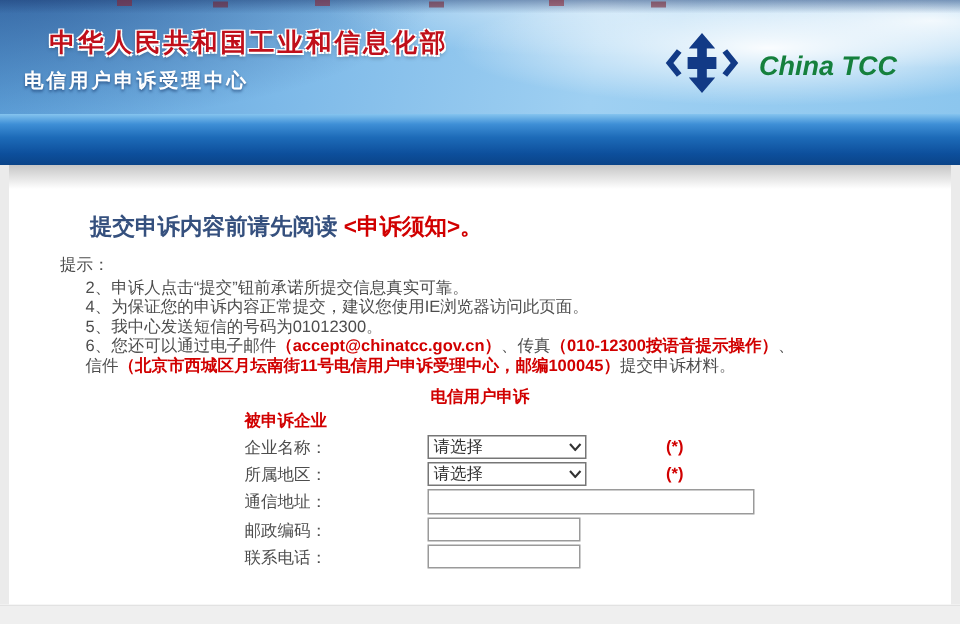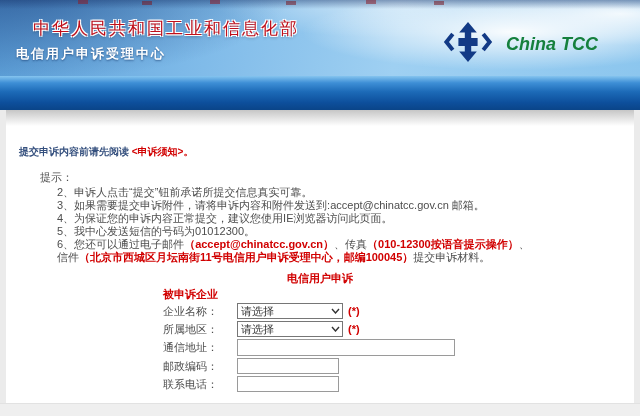--- a/index.html
+++ b/index.html
@@ -13,43 +13,43 @@
       linear-gradient(180deg, rgba(25,55,110,.45) 0px, rgba(25,55,110,0) 9px),
       radial-gradient(ellipse 430px 140px at 2% -12%, rgba(28,66,128,.62), rgba(28,66,128,0) 65%),
       radial-gradient(ellipse 300px 55px at 80% 42%, rgba(255,255,255,.95), rgba(255,255,255,0) 70%),
       radial-gradient(ellipse 240px 45px at 97% 18%, rgba(255,255,255,.85), rgba(255,255,255,0) 70%),
       radial-gradient(ellipse 260px 50px at 62% 4%, rgba(255,255,255,.55), rgba(255,255,255,0) 70%),
       linear-gradient(100deg,#5c9fd8 0%,#7db9e8 30%,#9fd0f2 62%,#8cc6ee 100%);}
   .top-marks{position:absolute;top:0;left:78px;width:10px;height:4px;background:#8d1f2b;opacity:.55;
     box-shadow:64px 1px 0 #7a1b26,132px 0 0 #8d1f2b,208px 1px 0 #7a1b26,288px 0 0 #8d1f2b,356px 1px 0 #7a1b26;}
   .header-bar{position:absolute;left:0;right:0;bottom:0;height:34px;
     background:linear-gradient(180deg,#85c4ef 0%,#3e8fd6 20%,#1d6bb8 46%,#0d4f9c 78%,#0a4488 100%);}
-  .ministry-title{position:absolute;left:33px;top:17px;font-size:17px;font-weight:normal;
+  .ministry-title{position:absolute;left:33px;top:17px;font-size:17px;font-weight:bold;
     letter-spacing:2px;color:#c00f1a;font-family:"Liberation Serif",serif;
     text-shadow:-1px -1px 0 #fff,1px -1px 0 #fff,-1px 1px 0 #fff,1px 1px 0 #fff,0 2px 3px rgba(0,0,0,.35);}
   .center-subtitle{position:absolute;left:16px;top:45px;font-size:13px;font-weight:bold;
     letter-spacing:2px;color:#fff;text-shadow:0 1px 2px rgba(10,40,90,.6);}
   .logo{position:absolute;right:42px;top:22px;display:flex;align-items:center;gap:12px;}
   .logo-text{font-size:18px;font-weight:bold;font-style:italic;color:#15803d;}
 
   
   .content{position:relative;height:293px;background:#fff;}
   .edge{position:absolute;top:0;bottom:0;width:6px;background:#ebebeb;}
   .edge-l{left:0}.edge-r{right:0}
   .top-fade{position:absolute;top:0;left:0;right:0;height:16px;
     background:linear-gradient(180deg,#c6c6c6,rgba(255,255,255,0));}
-  .notice-line{padding:34px 0 0 19px;font-size:10px;line-height:15px;font-weight:bold;color:#35507e;}
+  .notice-line{padding:34px 0 0 60px;font-size:15px;line-height:15px;font-weight:bold;color:#35507e;}
   .notice-link{color:#d10000;cursor:pointer;}
   .tips-label{margin:12px 0 2px 40px;font-size:11px;line-height:13px;color:#4d4d4d;}
   .tips{margin-left:57px;font-size:11px;line-height:13px;color:#4d4d4d;}
   .red{color:#d10000;font-weight:bold;}
 
   .form-title{margin-top:8px;text-align:center;font-size:11px;line-height:13px;font-weight:bold;color:#d10000;}
   .group-title{margin:3px 0 0 163px;font-size:11px;line-height:13px;font-weight:bold;color:#d10000;}
-  .frow{display:flex;align-items:center;margin:2px 0 0 163px;font-size:11px;color:#4d4d4d;}
+  .frow{display:flex;align-items:center;margin:2px 0 0 163px;font-size:11px;color:#4d4d4d;gap:48px;}
   .flabel{width:74px;flex:none;}
   .sel-wrap{position:relative;width:106px;height:16px;flex:none;}
   select{appearance:none;-webkit-appearance:none;width:106px;height:16px;font-size:11px;color:#333;
     border:1px solid #767676;background:#fff;padding:0 16px 0 3px;border-radius:0;
     font-family:"Liberation Sans",sans-serif;}
   .sel-arrow{position:absolute;right:3px;top:5px;width:9px;height:6px;pointer-events:none;display:block;}
   .req{color:#d10000;margin-left:5px;font-weight:bold;}
   input[type=text]{border:1px solid #9a9a9a;font-size:11px;padding:0 2px;background:#fff;
     font-family:"Liberation Sans",sans-serif;}
   .in-wide{width:212px;height:15px;}
@@ -92,21 +92,20 @@
     <div class="edge edge-r"></div>
 
     <div class="notice-line">
       <span>提交申诉内容前请先阅读 </span><span class="notice-link">&lt;申诉须知&gt;。</span>
     </div>
 
     <div class="tips-label">提示：</div>
 
     <div class="tips">
       <div>2、申诉人点击“提交”钮前承诺所提交信息真实可靠。</div>
-      <div>3、如果需要提交申诉附件，请将申诉内容和附件发送到:accept@chinatcc.gov.cn 邮箱。</div>
       <div>4、为保证您的申诉内容正常提交，建议您使用IE浏览器访问此页面。</div>
       <div>5、我中心发送短信的号码为01012300。</div>
       <div>
         <span>6、您还可以通过电子邮件</span><span class="red">（accept@chinatcc.gov.cn）</span><span>、传真</span><span class="red">（010-12300按语音提示操作）</span><span>、</span>
       </div>
       <div>
         <span>信件</span><span class="red">（北京市西城区月坛南街11号电信用户申诉受理中心，邮编100045）</span><span>提交申诉材料。</span>
       </div>
     </div>
 

